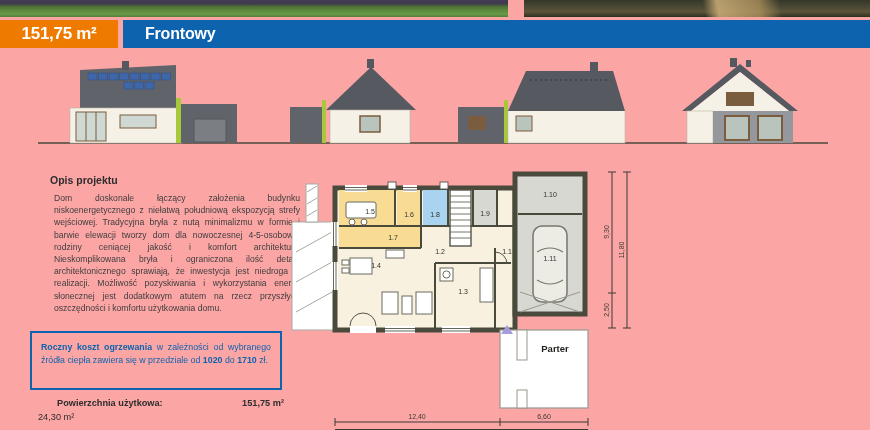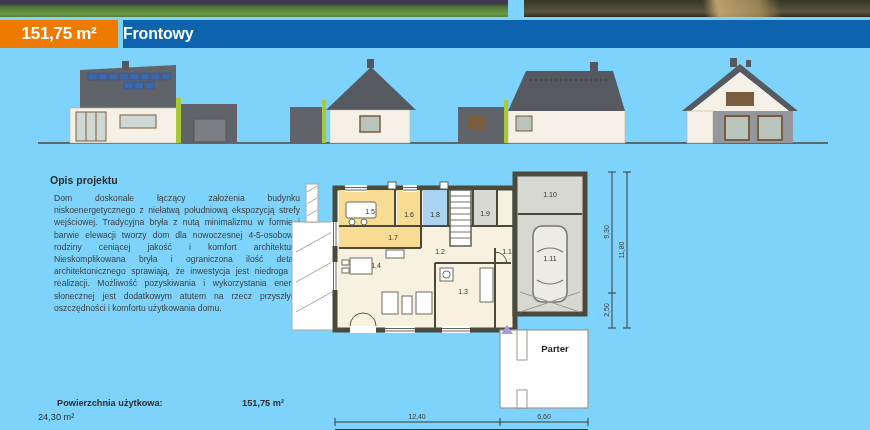--- a/index.html
+++ b/index.html
@@ -1,34 +1,34 @@
 <!DOCTYPE html>
 <html><head>
 <meta charset="utf-8">
 <style>
   html,body{margin:0;padding:0;background:#fff;}
-  .page{position:relative;width:870px;height:430px;background:#7dd3fc;overflow:hidden;
+  .page{position:relative;width:870px;height:430px;background:#fca5a5;overflow:hidden;
         font-family:"Liberation Sans",sans-serif;-webkit-font-smoothing:antialiased;}
 
   
   .photo{position:absolute;top:0;height:17px;}
   .photo-left{left:0;width:508px;
     background:linear-gradient(180deg,#453a54 0%,#3e3b50 22%,#4e6d36 38%,#5b883c 60%,#699a47 82%,#587f38 100%);}
   .photo-right{left:524px;width:346px;
     background:
       linear-gradient(78deg,rgba(0,0,0,0) 52%,rgba(205,175,120,.85) 56%,rgba(180,150,95,.75) 68%,rgba(0,0,0,0) 74%),
       linear-gradient(180deg,#343829 0%,#4c4a35 45%,#5c543a 70%,#2c3022 100%);}
 
   
   .titlebar{position:absolute;top:20px;left:0;width:870px;height:28px;}
   .area-badge{position:absolute;left:0;top:0;width:118px;height:28px;background:#ee7b00;
     color:#fff;font-weight:bold;font-size:17px;display:flex;align-items:center;justify-content:center;
     letter-spacing:-0.3px;}
   .project-title{position:absolute;left:123px;top:0;right:0;height:28px;background:#0d63ad;
-    color:#fff;font-weight:bold;font-size:16px;display:flex;align-items:center;padding-left:0;
+    color:#fff;font-weight:bold;font-size:16px;display:flex;align-items:center;padding-left:22px;
     box-sizing:border-box;letter-spacing:-0.2px;}
 
   
   .elevations{position:absolute;left:30px;top:58px;}
   .plan{position:absolute;left:290px;top:162px;}
   svg text{font-family:"Liberation Sans",sans-serif;}
 
   
   .desc-heading{position:absolute;left:38px;top:162px;width:246px;margin:12px;
     font-size:10.5px;font-weight:bold;color:#2d2d2d;}
@@ -116,20 +116,23 @@
       <rect x="695" y="58" width="24" height="24" fill="#b9c4bd" stroke="#7a5c3e" stroke-width="2"></rect>
       <rect x="728" y="58" width="24" height="24" fill="#b9c4bd" stroke="#7a5c3e" stroke-width="2"></rect>
       <rect x="700" y="0" width="7" height="9" fill="#55585e"></rect>
       <rect x="716" y="2" width="5" height="7" fill="#55585e"></rect>
     </g>
   </svg>
 
   <h3 class="desc-heading">Opis projektu</h3>
   <p class="desc-body">Dom doskonale łączący założenia budynku niskoenergetycznego z niełatwą południową ekspozycją strefy wejściowej. Tradycyjna bryła z nutą minimalizmu w formie i barwie elewacji tworzy dom dla nowoczesnej 4-5-osobowej rodziny ceniącej jakość i komfort architektury. Nieskomplikowana bryła i ograniczona ilość detalu architektonicznego sprawiają, że inwestycja jest niedroga w realizacji. Możliwość pozyskiwania i wykorzystania energii słonecznej jest dodatkowym atutem na rzecz przyszłych oszczędności i komfortu użytkowania domu.</p>
 
+  <div class="cost-box">
+    <span class="b">Roczny koszt ogrzewania</span><span> w zależności od wybranego źródła ciepła zawiera się w przedziale od </span><span class="b">1020</span><span> do </span><span class="b">1710</span><span> zł.</span>
+  </div>
 
   <div class="areas-table">
     <div class="areas-row bold">
       <span>Powierzchnia użytkowa:</span>
       <span class="val">151,75 m²</span>
     </div>
     <div class="areas-row">
       <span class="val">24,30 m²</span>
     </div>
   </div>

